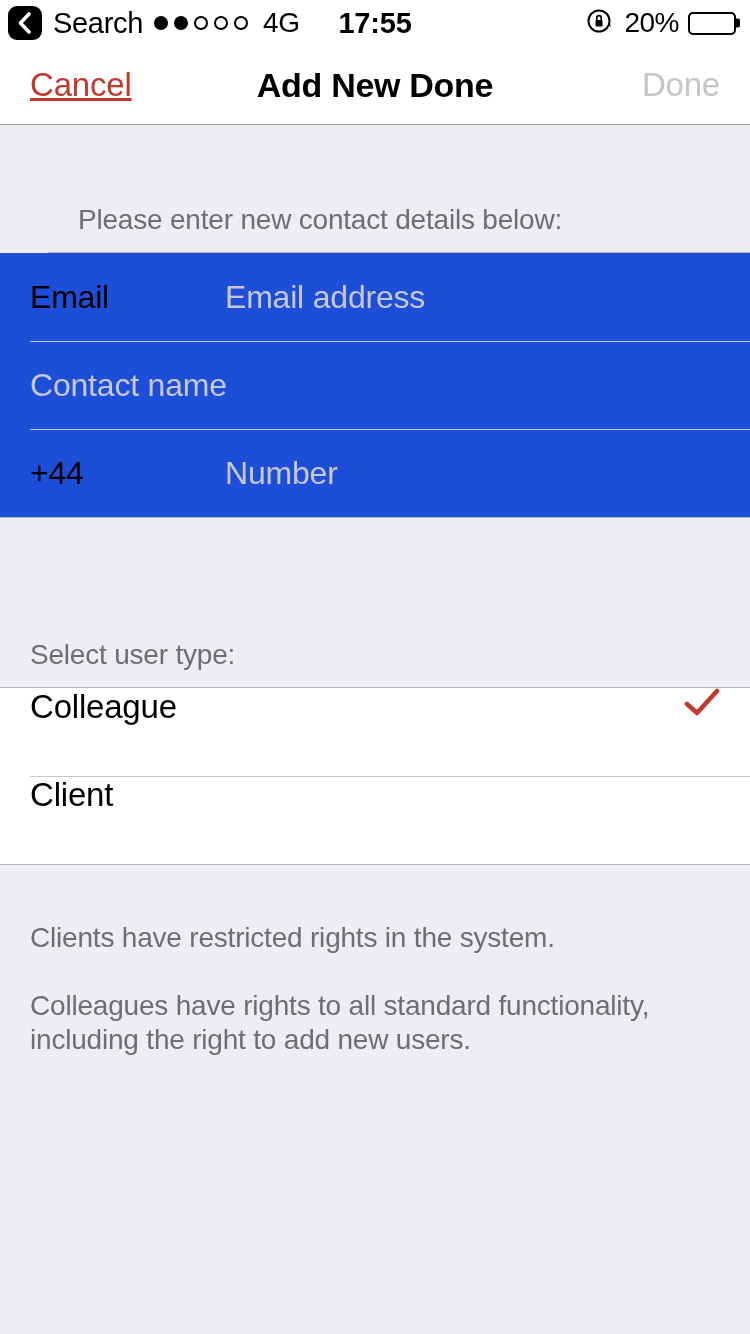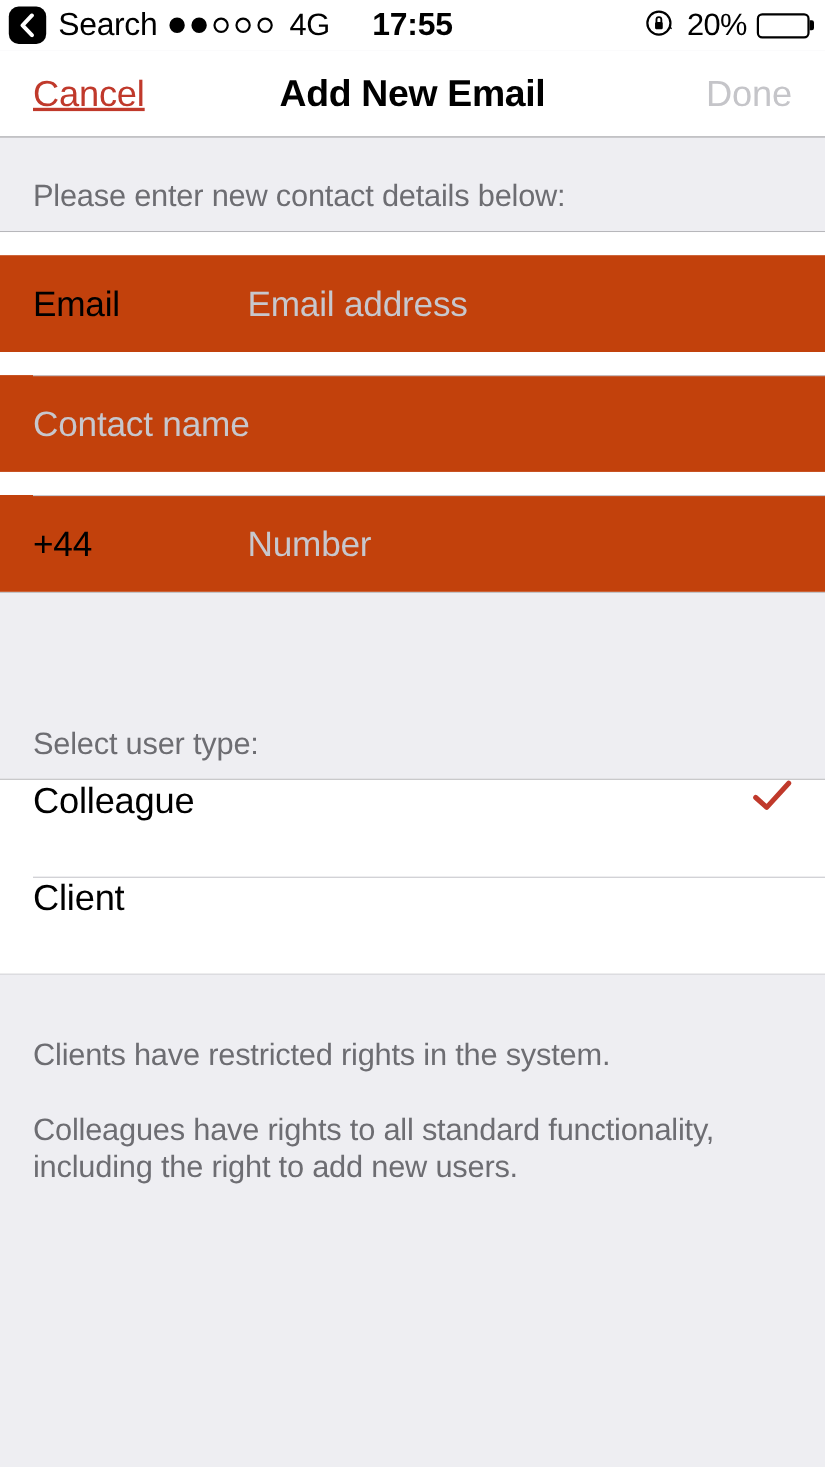--- a/index.html
+++ b/index.html
@@ -188,21 +188,21 @@
     background: #eeeef2;
     display: flex;
     align-items: flex-end;
     padding: 0 30px 16px 30px;
     color: #6d6d72;
     font-size: 28px;
     letter-spacing: -0.2px;
     border-bottom: 1px solid #b7b7bb;
   }
 
-  .section-header.first { height: 86px; }
+  .section-header.first { height: 128px; margin-left: 48px; }
   .section-header.second { height: 170px; }
 
   .section-footer {
     background: #eeeef2;
     padding: 56px 30px 12px 30px;
     color: #6d6d72;
     font-size: 28px;
     line-height: 1.22;
     letter-spacing: -0.2px;
     flex: 1 1 auto;
@@ -214,23 +214,22 @@
   .table-group {
     background: #ffffff;
     border-bottom: 1px solid #b7b7bb;
   }
 
   .cell {
     height: 88px;
     display: flex;
     align-items: center;
     padding: 0 30px;
-    background: #c2410c;
-    position: relative;
-    margin-top: 21px;
+    background: #1d4ed8;
+    position: relative;
   }
 
   .cell + .cell::before {
     content: "";
     position: absolute;
     left: 30px;
     right: 0;
     top: 0;
     height: 1px;
     background: #c8c7cc;
@@ -324,21 +323,21 @@
       </span>
       <span class="battery-pct">20%</span>
       <span class="battery">
         <span class="battery-fill" id="battery-fill" style="width: 20%; background: rgb(232, 64, 42);"></span>
       </span>
     </div>
   </div>
 
   <div class="nav-bar">
     <button class="nav-cancel" style="color: rgb(192, 57, 43);">Cancel</button>
-    <div class="nav-title">Add New Email</div>
+    <div class="nav-title">Add New Done</div>
     <button class="nav-done" style="color: rgb(197, 197, 201);">Done</button>
   </div>
 
   <div class="section-header first">Please enter new contact details below:</div>
 
   <div class="table-group">
     <div class="cell">
       <span class="cell-label">Email</span>
       <input class="cell-input" type="text" placeholder="Email address" value="" style="">
     </div>

